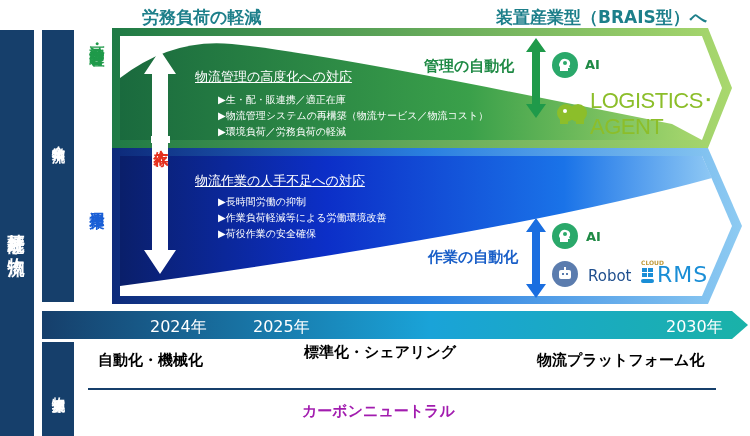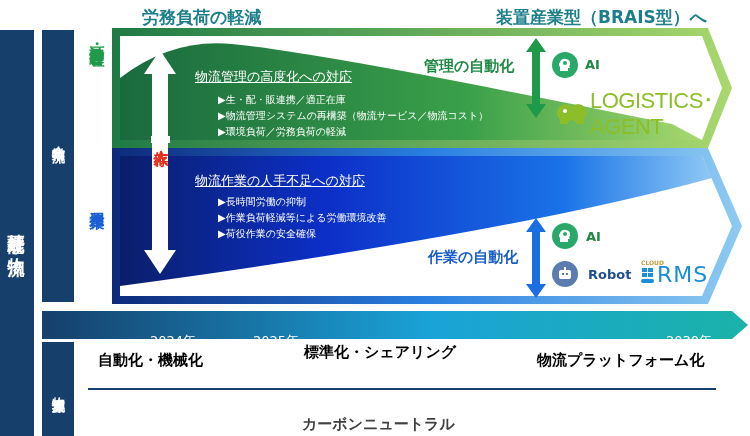--- a/index.html
+++ b/index.html
@@ -6,21 +6,21 @@
     body { width:750px; height:436px; position:relative; overflow:hidden;
            font-family:"DejaVu Sans", sans-serif; }
     .abs { position:absolute; }
     .vtext { writing-mode: vertical-rl; text-orientation: upright; letter-spacing:1px; font-weight:bold; }
     .bar-dark { background:#163f6b; color:#fff; }
     .heading { font-weight:bold; font-size:17px; color:#1d7f8a; white-space:nowrap; }
     .section-title { color:#fff; font-size:13px; text-decoration:underline; white-space:nowrap; }
     .bullet { color:#fff; font-size:10px; white-space:nowrap; line-height:16px; }
     .auto-label { font-weight:bold; font-size:15px; white-space:nowrap; }
     .icon-circle { width:26px; height:26px; border-radius:50%; display:flex; align-items:center; justify-content:center; }
-    .year { color:#fff; font-size:13px; white-space:nowrap;margin-top:15px; }
+    .year { color:#fff; font-size:16px; white-space:nowrap; }
     .industry-item { font-weight:bold; font-size:15px; color:#000000; white-space:nowrap; }
   </style>
 </head>
 <body>
 
 <div class="abs heading" style="left:142px; top:6px;">労務負荷の軽減</div>
 <div class="abs heading" style="left:496px; top:6px;">装置産業型（BRAIS型）へ</div>
 
 <div class="abs bar-dark" style="left:0; top:30px; width:34px; height:406px; display:flex; align-items:center; justify-content:center;">
   <span class="vtext" style="font-size:17px;">持続可能な物流</span>
@@ -122,21 +122,21 @@
 </div>
 <div class="abs" style="left:586px; top:229px; font-weight:bold; font-size:13px; color:#1f8a45;">AI</div>
 <div class="abs icon-circle" style="left:552px; top:261px; background:#5b7cae;">
   <svg width="16" height="14" viewBox="0 0 16 14">
       <rect x="2" y="3" width="12" height="9" rx="2" fill="#fff"></rect>
       <rect x="7" y="0" width="2" height="3" fill="#fff"></rect>
       <rect x="5" y="6" width="2" height="2" fill="#5b7cae"></rect>
       <rect x="9" y="6" width="2" height="2" fill="#5b7cae"></rect>
     </svg>
 </div>
-<div class="abs" style="left:588px; top:267px; font-weight:bold; font-size:13px; color:#1f4f8e;">Robot</div>
+<div class="abs" style="left:588px; top:267px; font-weight:normal; font-size:15px; color:#1f4f8e;">Robot</div>
 <div class="abs" style="left:641px; top:259px; font-size:6px; color:#c09a3a; font-weight:bold;">CLOUD</div>
 <div class="abs" style="left:641px; top:267px;">
   <svg width="14" height="18" viewBox="0 0 14 18">
       <rect x="1" y="1" width="5" height="4" fill="#1a8ed6"></rect>
       <rect x="7" y="1" width="5" height="4" fill="#1a8ed6"></rect>
       <rect x="1" y="6" width="5" height="4" fill="#1a8ed6"></rect>
       <rect x="7" y="6" width="5" height="4" fill="#1a8ed6"></rect>
       <rect x="0" y="12" width="13" height="4" rx="2" fill="#1a8ed6"></rect>
     </svg>
 </div>
@@ -154,13 +154,13 @@
 </svg>
 <div class="abs year" style="left:150px; top:317px;">2024年</div>
 <div class="abs year" style="left:253px; top:317px;">2025年</div>
 <div class="abs year" style="left:666px; top:317px;">2030年</div>
 
 <div class="abs industry-item" style="left:98px; top:351px;">自動化・機械化</div>
 <div class="abs industry-item" style="left:304px; top:343px;">標準化・シェアリング</div>
 <div class="abs industry-item" style="left:537px; top:351px;">物流プラットフォーム化</div>
 <div class="abs" style="left:88px; top:388px; width:270px; height:0; border-top:2px solid #163f6b;"></div>
 <div class="abs" style="left:358px; top:388px; width:358px; height:0; border-top:2px solid #163f6b;"></div>
-<div class="abs industry-item" style="left:302px; top:415px; color:#404040;">カーボンニュートラル</div>
+<div class="abs industry-item" style="left:302px; top:402px; color:#a21caf;">カーボンニュートラル</div>
 
 </body></html>

